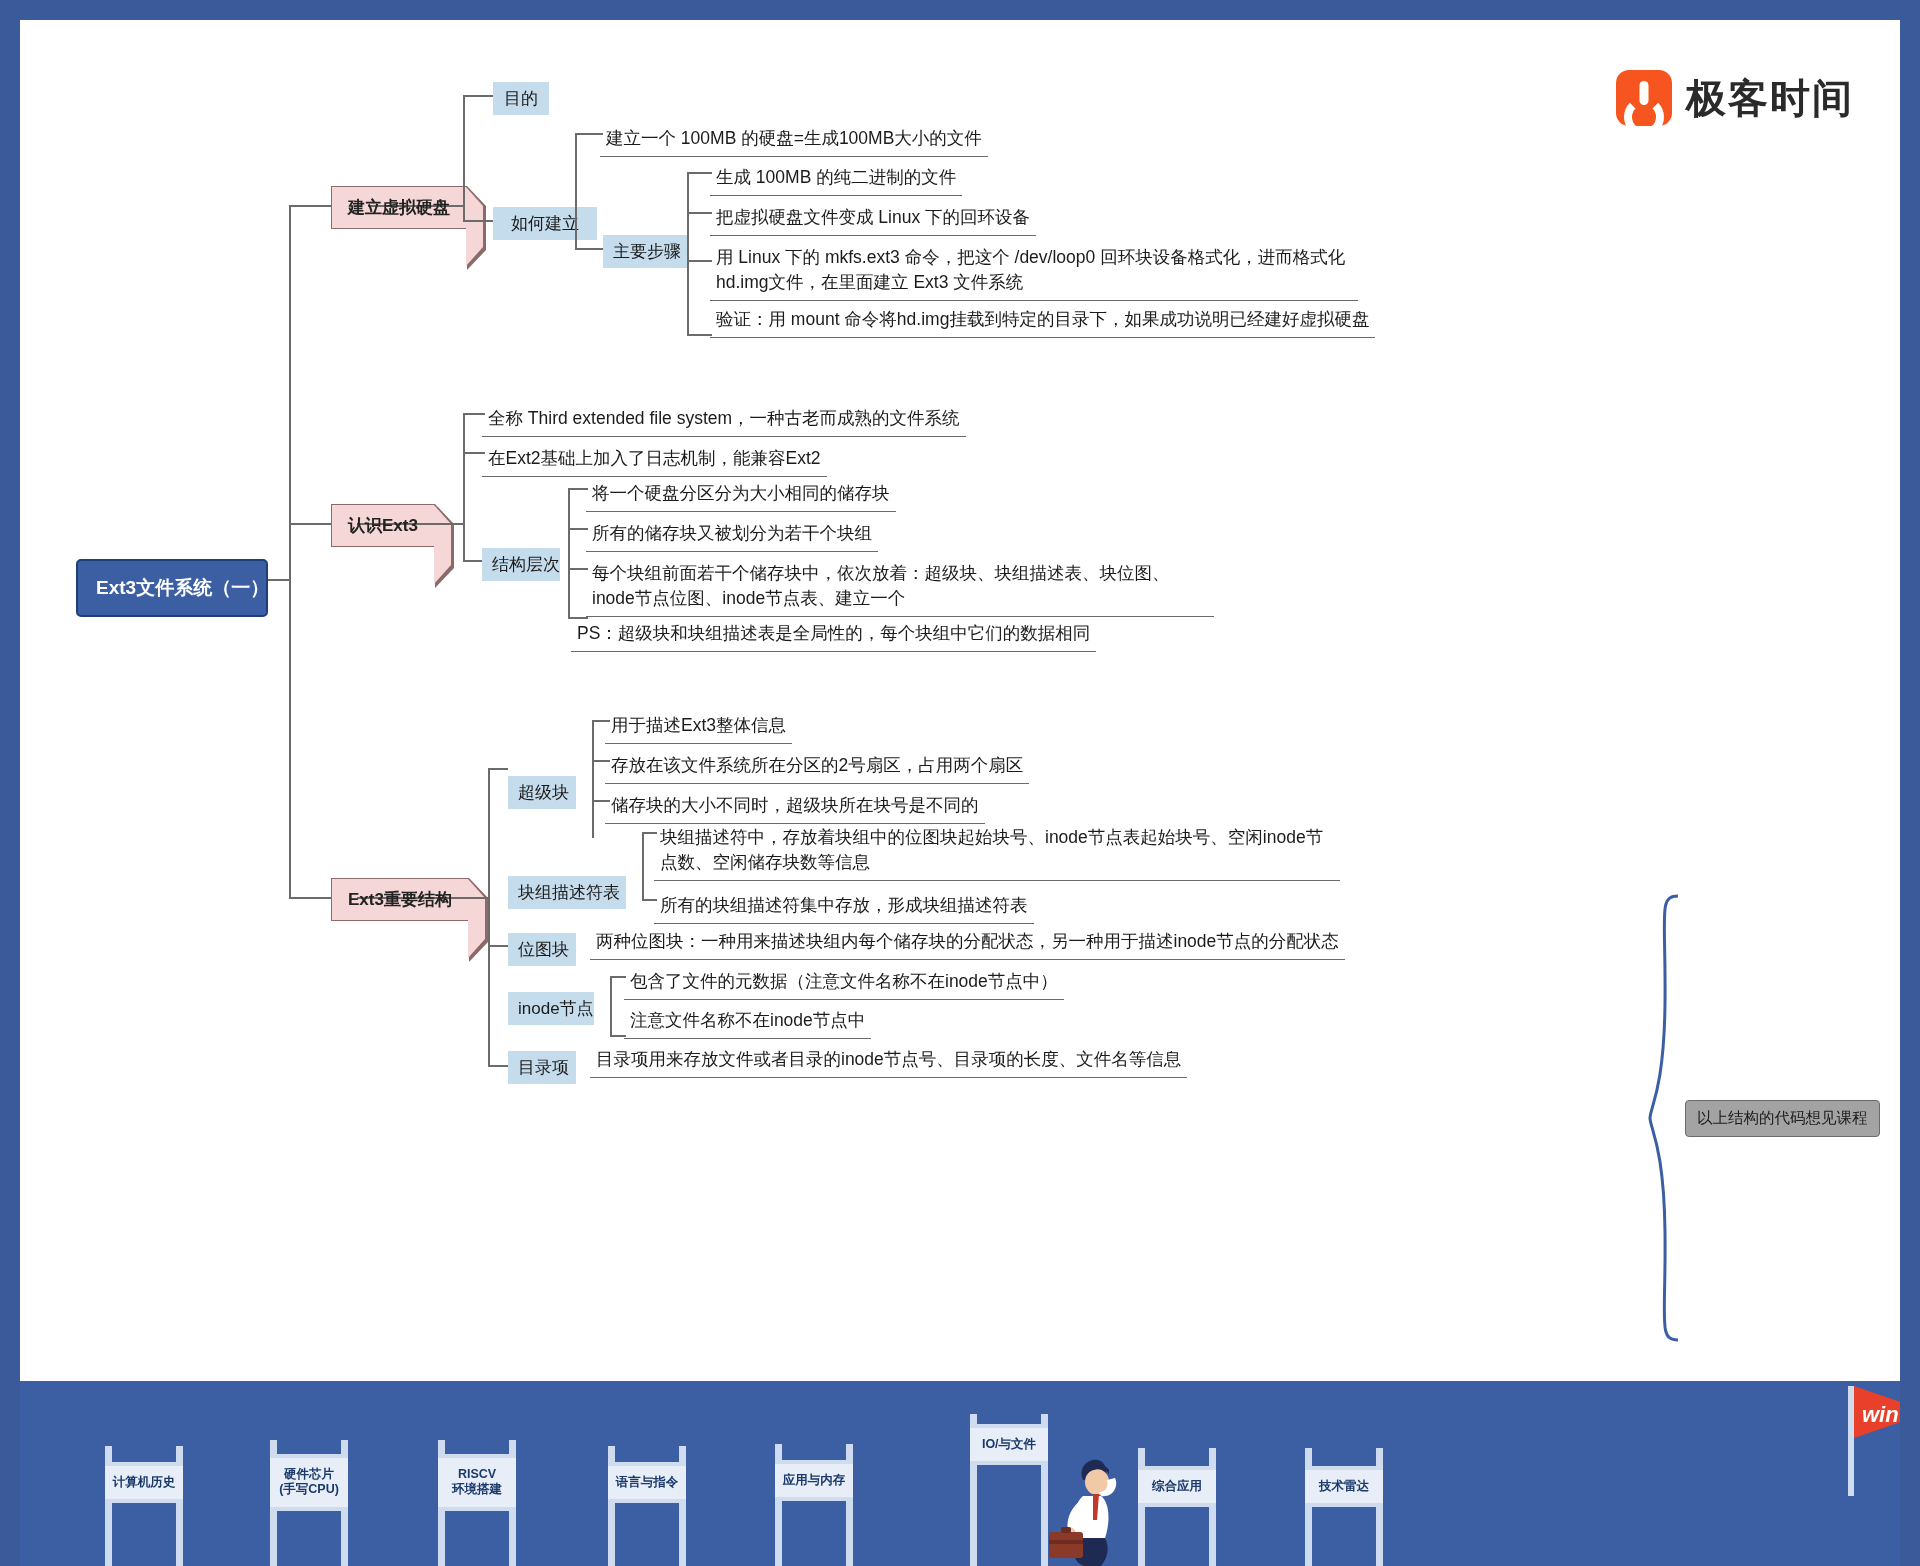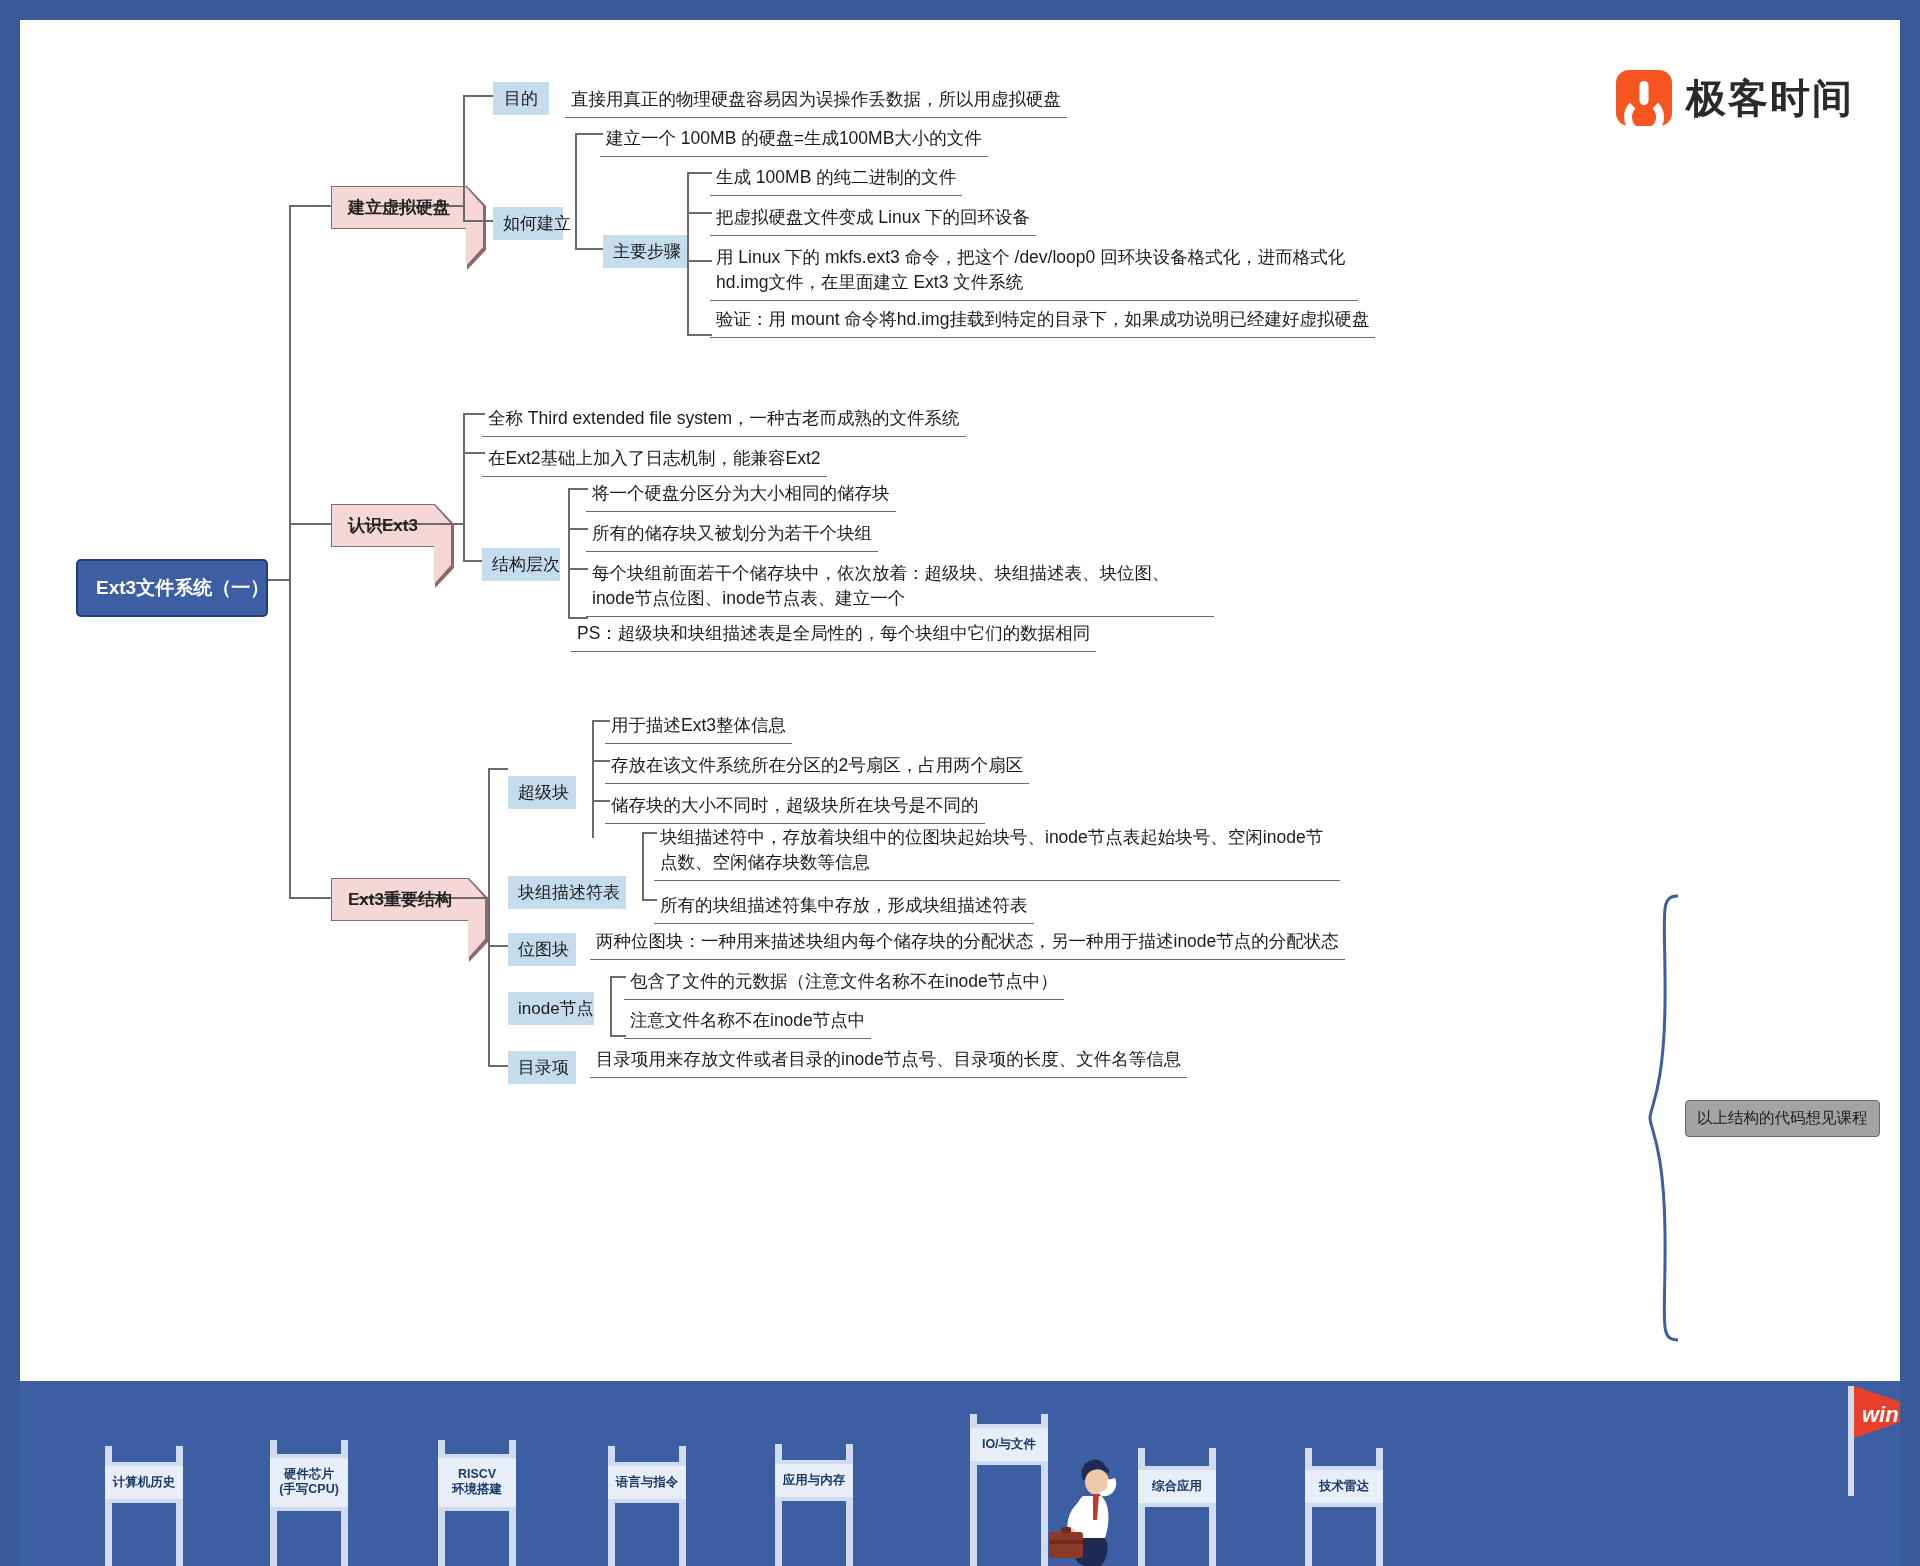--- a/index.html
+++ b/index.html
@@ -132,23 +132,22 @@
     <span>建立虚拟硬盘</span>
   </div>
 
   <div class="hline" style="left:348px; top:185px; width:96px;opacity:0;"></div>
   <div class="vline" style="left:443px; top:75px; height:126px;"></div>
   <div class="hline" style="left:443px; top:75px; width:30px;"></div>
   <div class="hline" style="left:443px; top:200px; width:30px;"></div>
   <div class="hline" style="left:348px; top:185px; width:96px;"></div>
 
   <div class="node tag" style="left:473px; top:62px; width:56px;">目的</div>
-  <div class="node leaf" style="left:545px; top:64px;">直接用真正的物理硬盘容易因为误操作丢数据，所以用虚拟硬盘</div>
-
-  <div class="node tag" style="left:473px; top:187px; width:70px;">如何建立</div>
+
+  <div class="node tag" style="left:473px; top:187px; width:104px;">如何建立</div>
 
   <div class="vline" style="left:555px; top:113px; height:116px;"></div>
   <div class="hline" style="left:555px; top:113px; width:28px;"></div>
   <div class="hline" style="left:555px; top:228px; width:28px;"></div>
 
   <div class="node leaf" style="left:580px; top:103px;">建立一个 100MB 的硬盘=生成100MB大小的文件</div>
 
   <div class="node tag" style="left:583px; top:215px; width:86px;">主要步骤</div>
 
   <div class="vline" style="left:667px; top:152px; height:163px;"></div>

